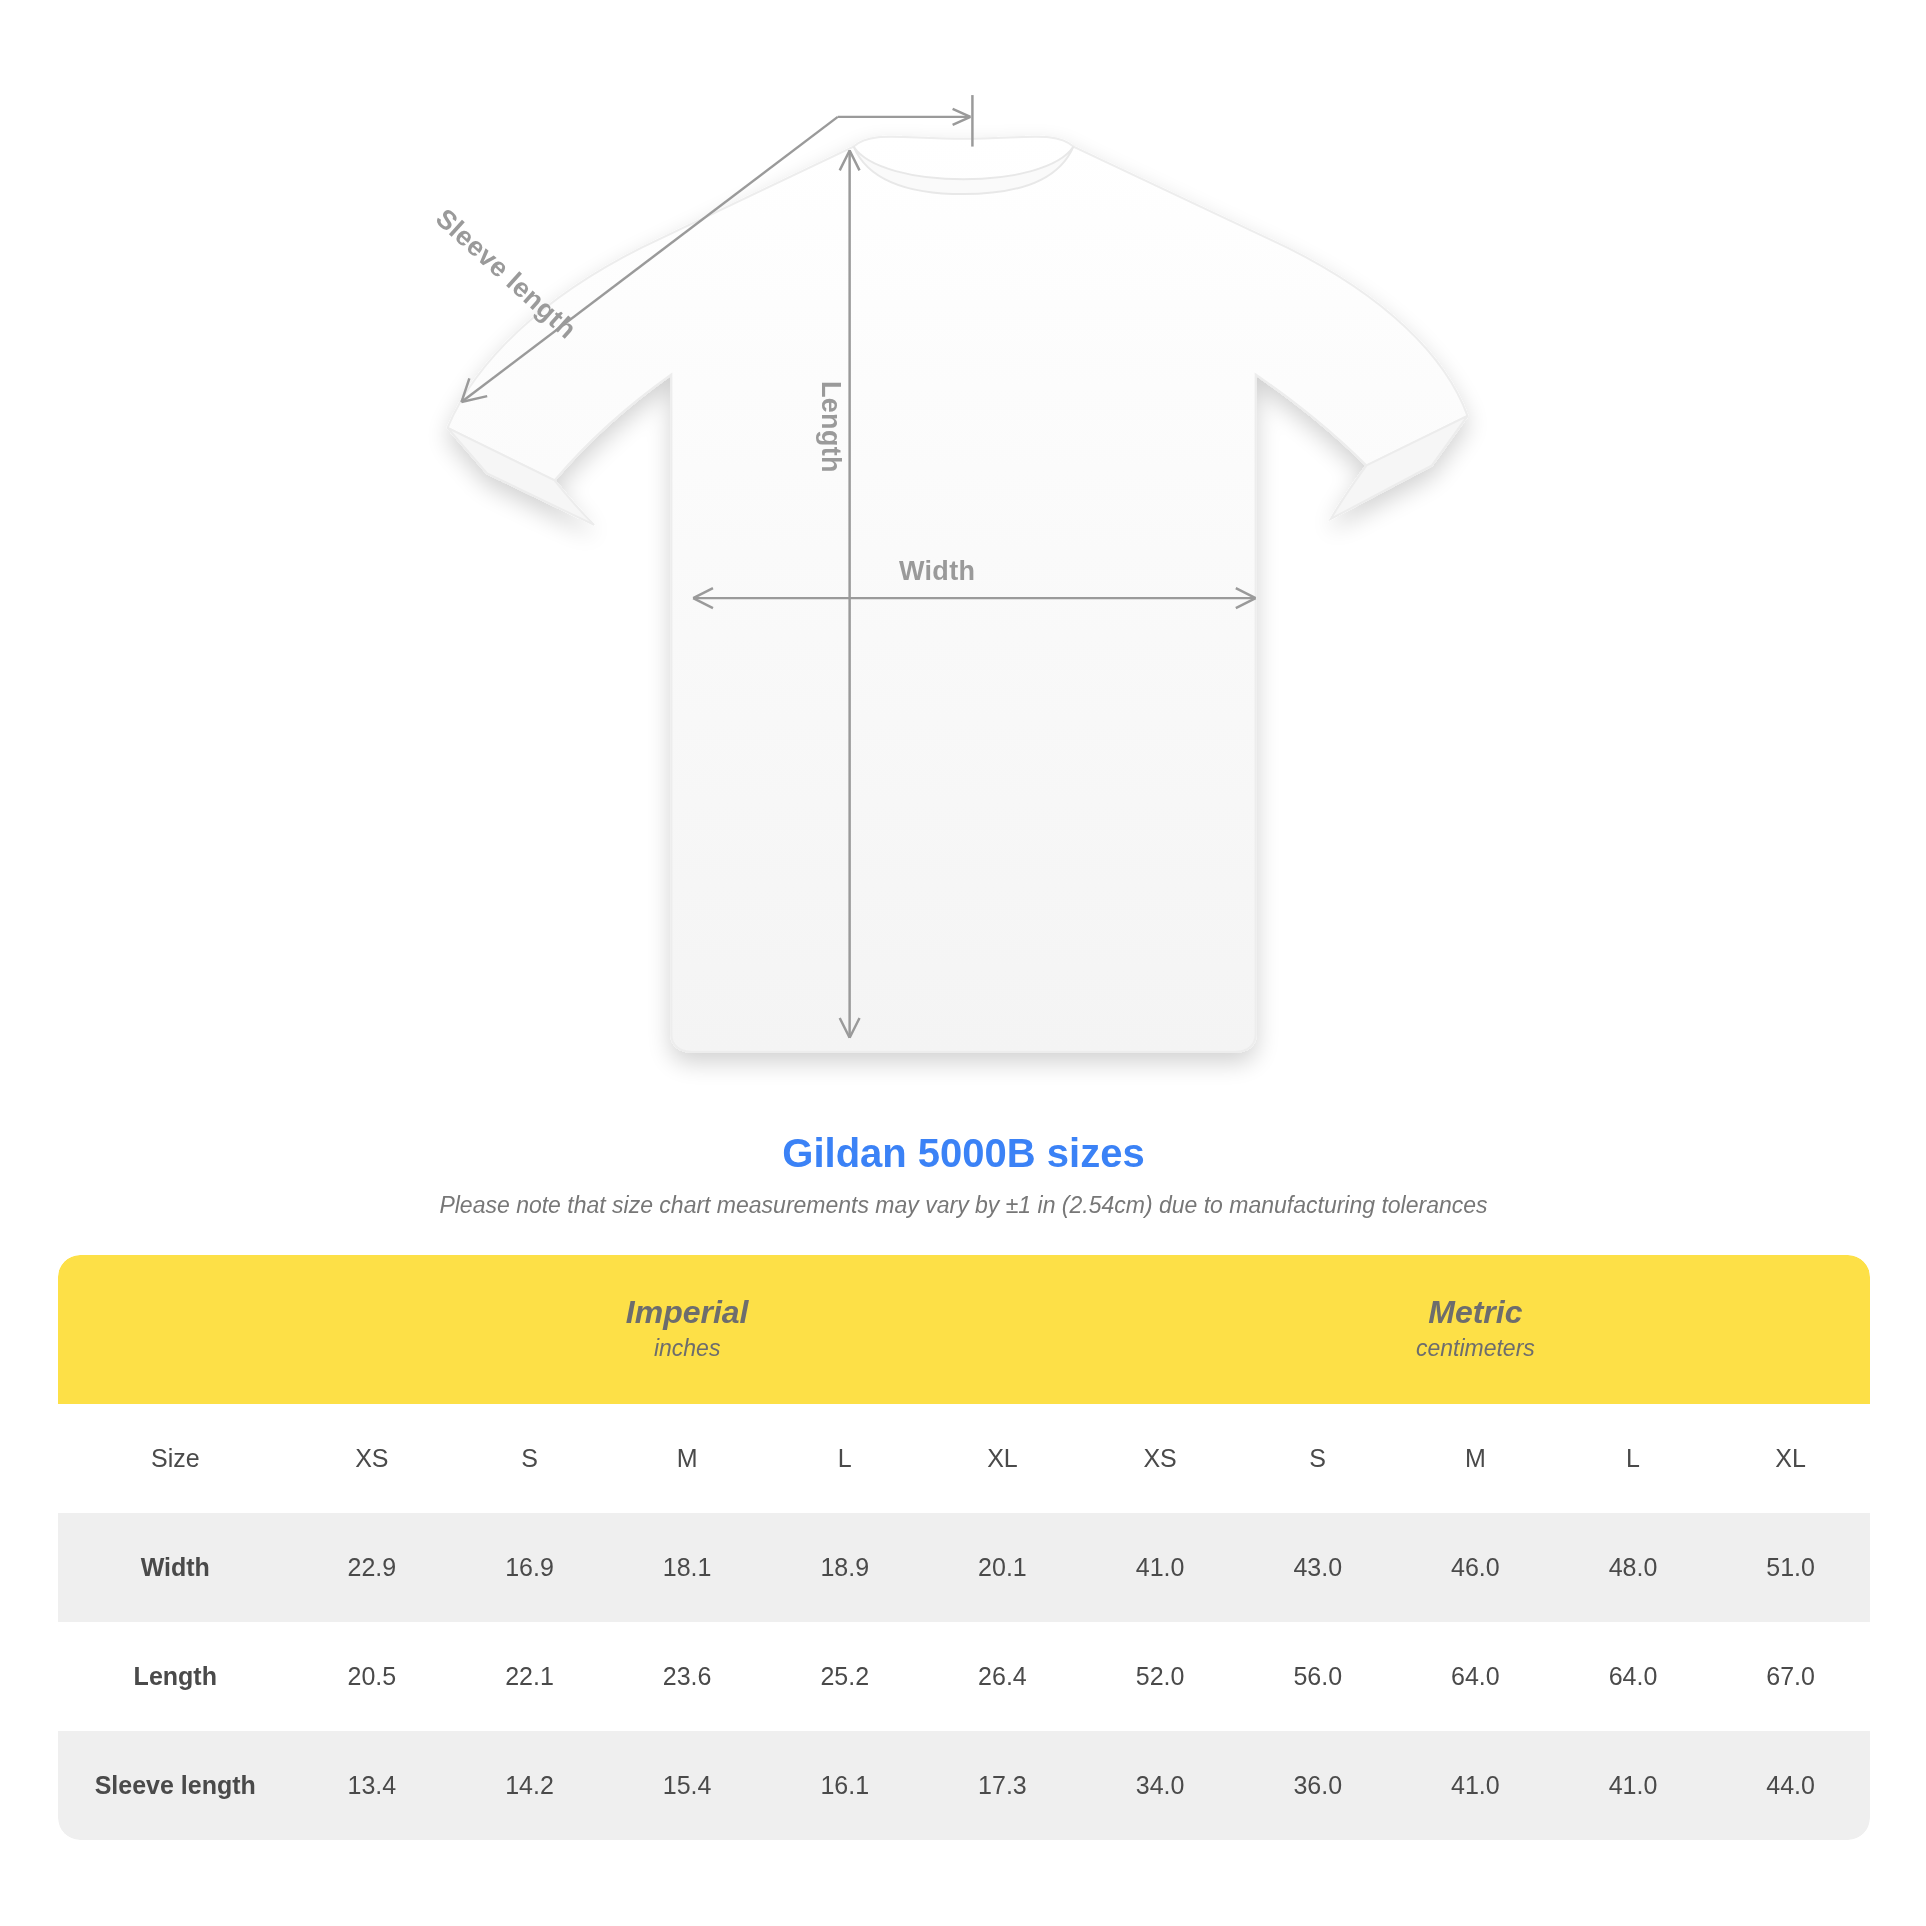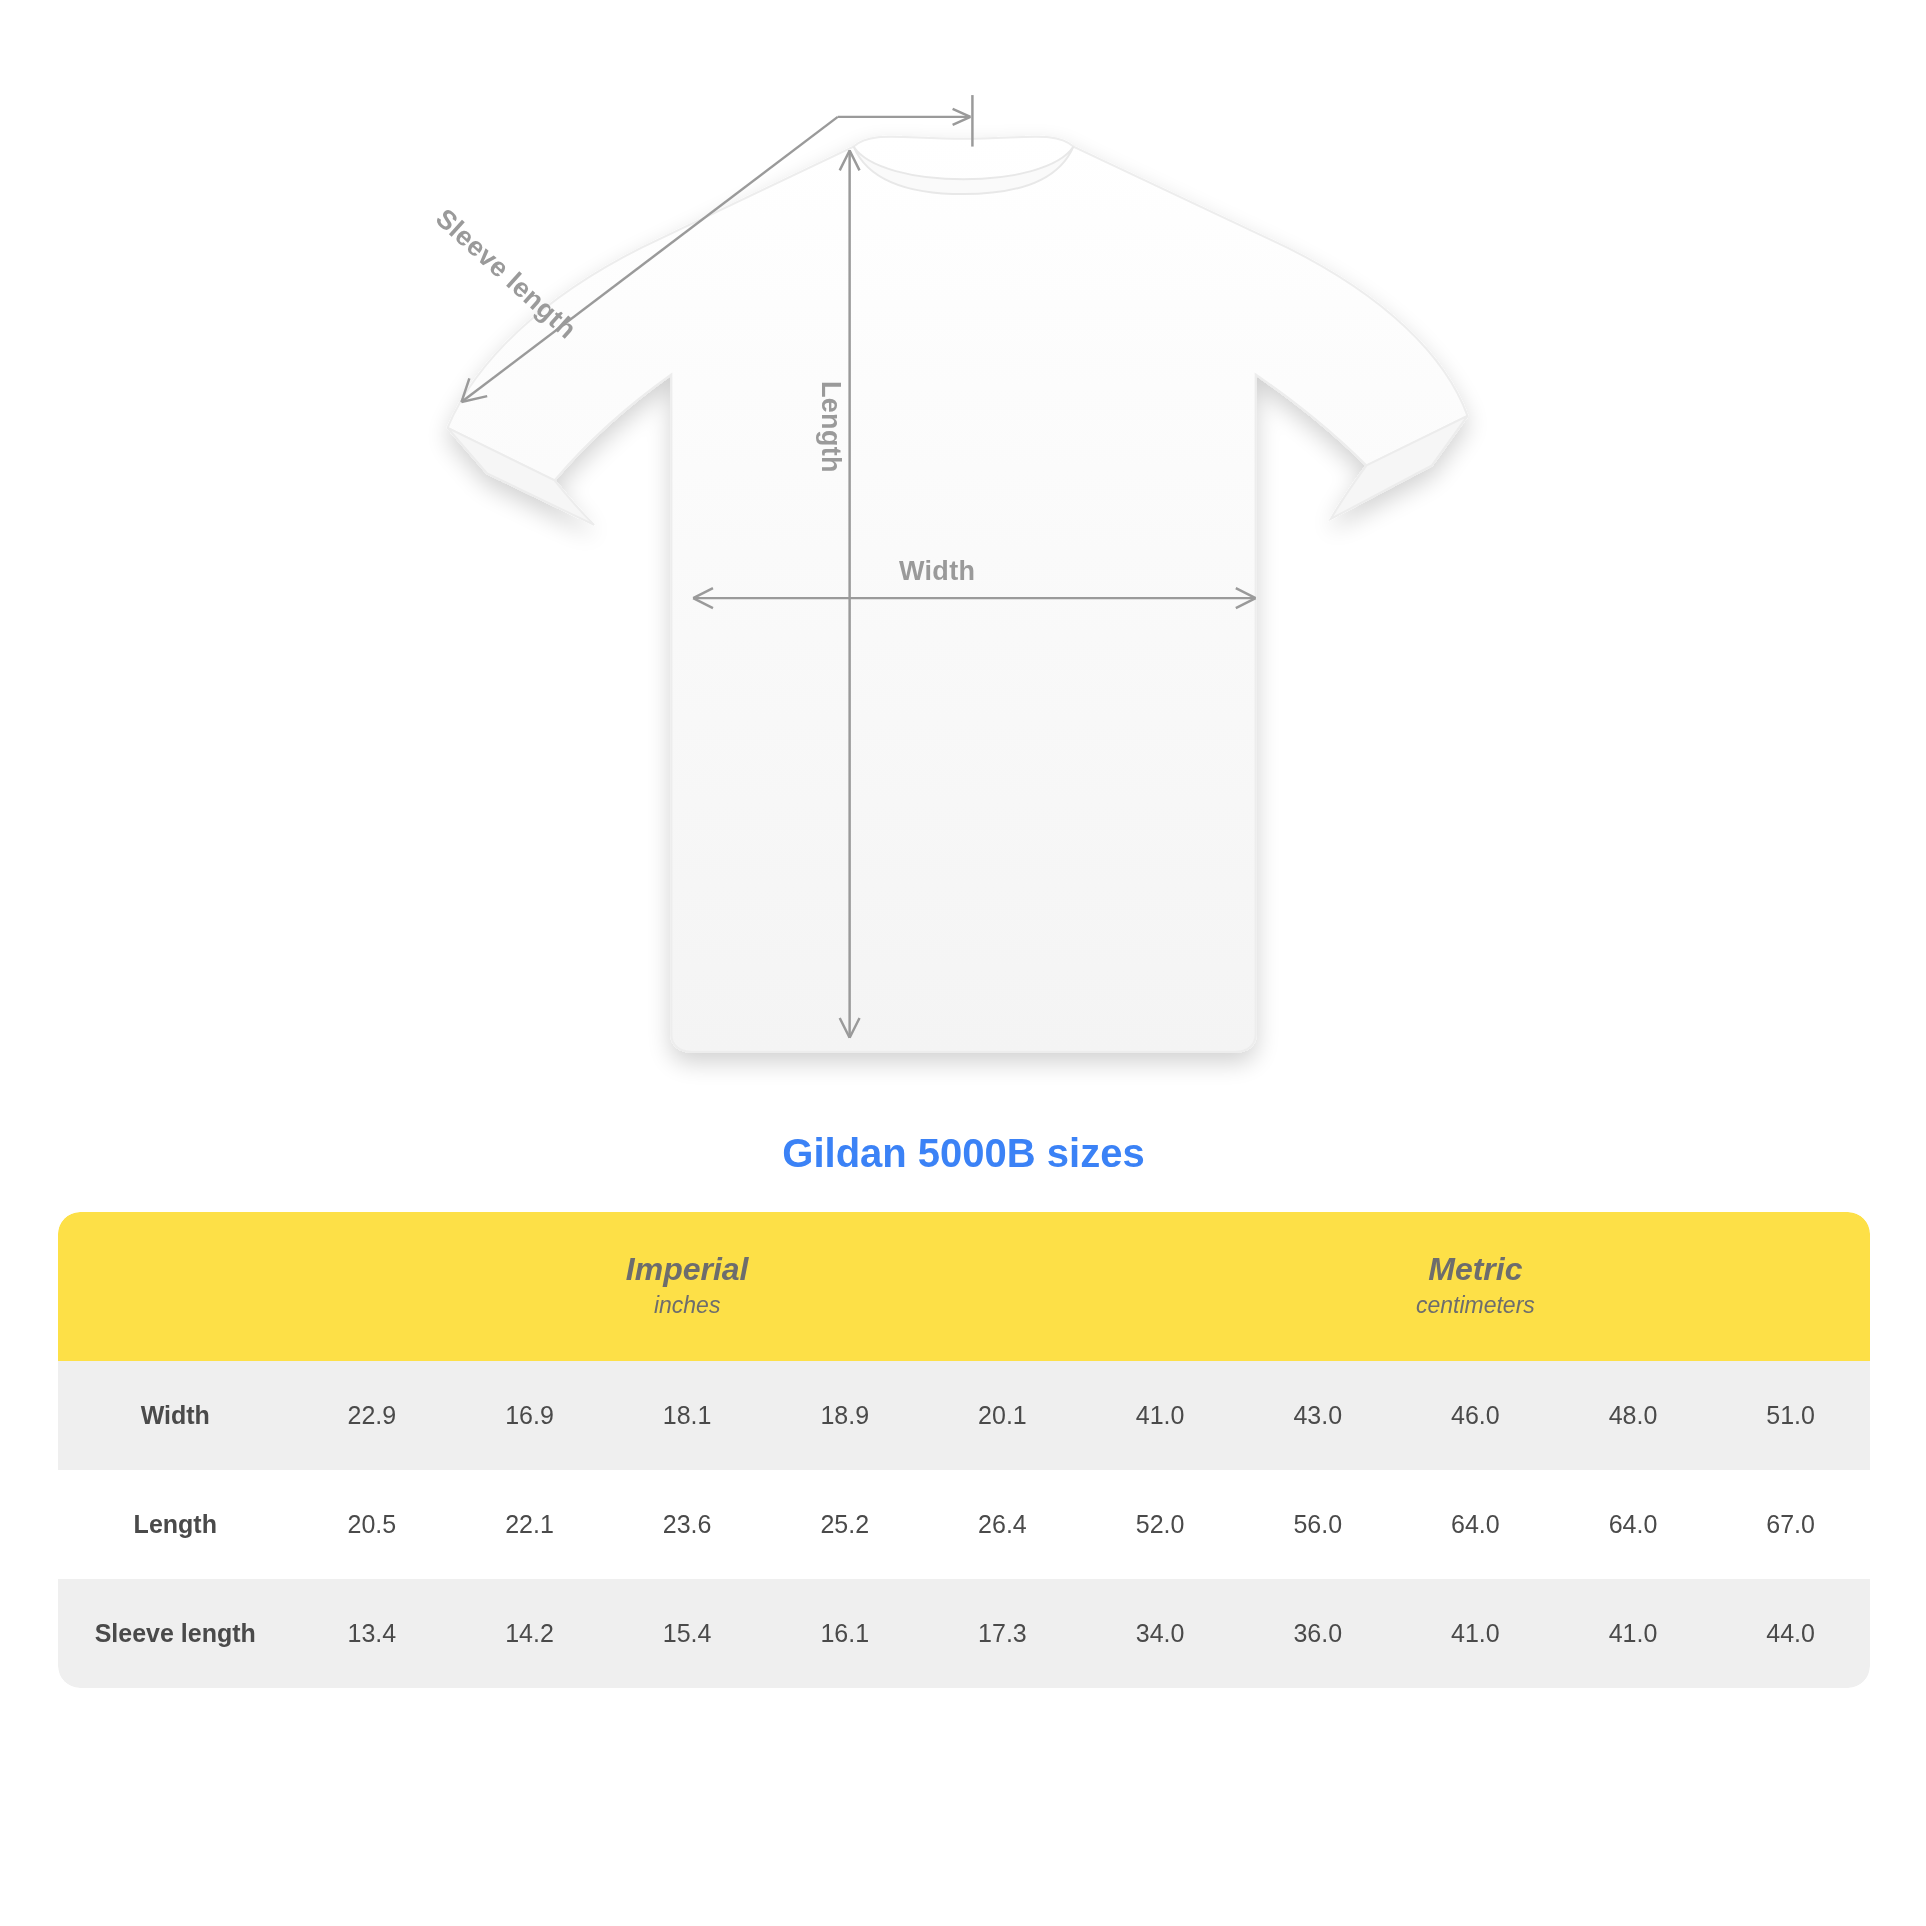--- a/index.html
+++ b/index.html
@@ -193,20 +193,21 @@
     </g>
   </svg>
 
   <div class="dim-label" id="label-width">Width</div>
   <div class="dim-label" id="label-length">Length</div>
   <div class="dim-label" id="label-sleeve">Sleeve length</div>
 </div>
 
 <div class="title-block">
   <h1 class="chart-title">Gildan 5000B sizes</h1>
+  <p class="chart-note">Please note that size chart measurements may vary by ±1 in (2.54cm) due to manufacturing tolerances</p>
 </div>
 
 <div class="table-wrap">
   <table class="size-table">
     <colgroup>
       <col style="width:13%">
       <col style="width:8.7%">
         <col style="width:8.7%">
         <col style="width:8.7%">
         <col style="width:8.7%">
@@ -223,20 +224,33 @@
         <td colspan="5">
           <div class="sys-name">Imperial</div>
           <div class="sys-unit">inches</div>
         </td>
         <td colspan="5" class="blank-right">
           <div class="sys-name">Metric</div>
           <div class="sys-unit">centimeters</div>
         </td>
       </tr>
 
+      <tr class="size-row">
+        <td>Size</td>
+        <td>XS</td>
+        <td>S</td>
+        <td>M</td>
+        <td>L</td>
+        <td>XL</td>
+        <td>XS</td>
+        <td>S</td>
+        <td>M</td>
+        <td>L</td>
+        <td>XL</td>
+      </tr>
 
       <tr class="data-row shaded">
         <td class="row-head">Width</td>
         <td>22.9</td>
         <td>16.9</td>
         <td>18.1</td>
         <td>18.9</td>
         <td>20.1</td>
         <td>41.0</td>
         <td>43.0</td>

